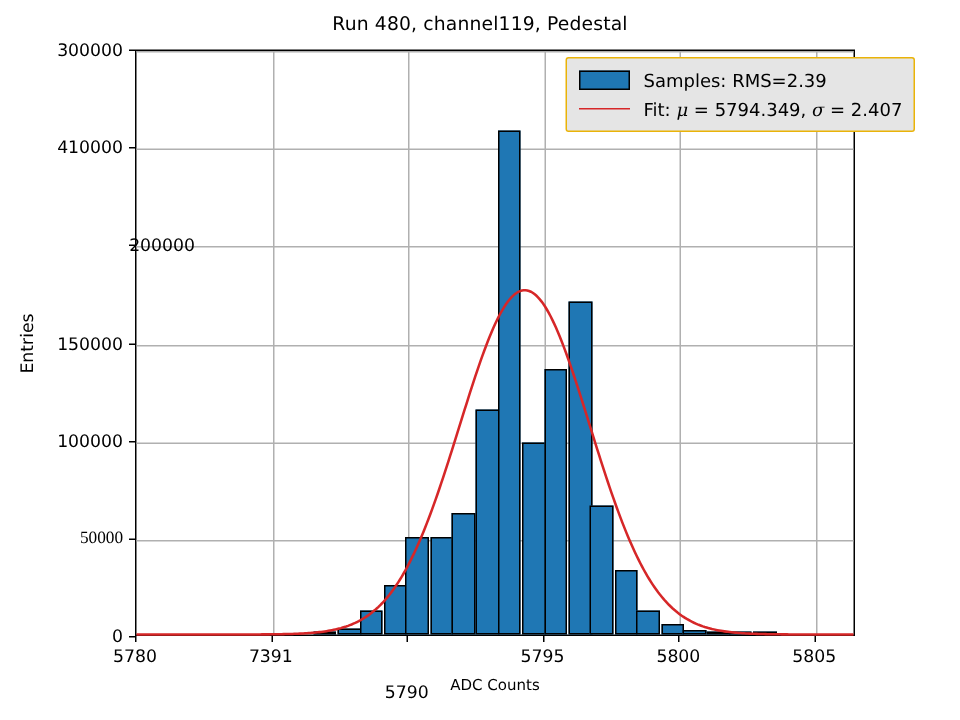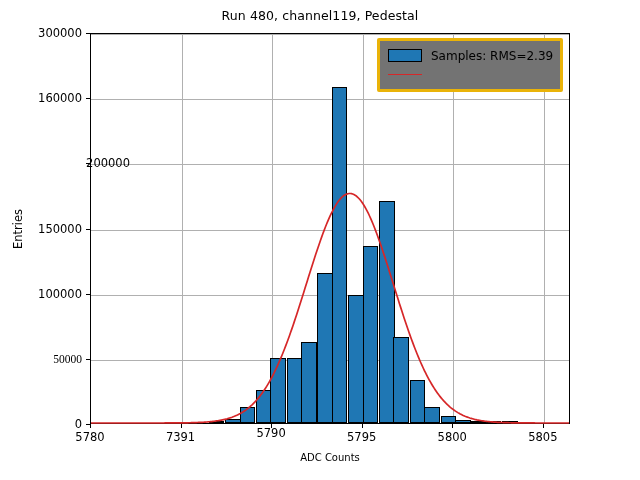--- a/index.html
+++ b/index.html
@@ -48,21 +48,21 @@
   #xlabel{position:absolute;left:90px;top:452px;width:480px;text-align:center;
           font-size:10px;color:#000;}
   #ylabel{position:absolute;left:-4px;top:229px;font-size:11.5px;color:#000;
           transform:translate(-50%,-50%) rotate(-90deg);transform-origin:center center;
           white-space:nowrap;}
   #ylabel-wrap{position:absolute;left:22px;top:0;width:1px;height:480px;}
 
   
   #legend{
     position:absolute;left:377px;top:38px;
-    background:#737373;border:3px solid #eab308;border-radius:2px;
+    background:#e5e5e5;border:1px solid #eab308;border-radius:2px;
     padding:5px 7px 5px 6px;box-sizing:border-box;
   }
   .legend-row{display:flex;align-items:center;height:19px;}
   .legend-key{width:38px;height:14px;margin-right:7px;flex:0 0 auto;
               display:flex;align-items:center;justify-content:center;}
   .swatch-patch{width:34px;height:13px;background:#1f77b4;border:1px solid #000;box-sizing:border-box;}
   .swatch-line{width:34px;height:0;border-top:1.6px solid #d62728;}
   .legend-text{font-size:12px;color:#000;white-space:nowrap;}
   .mi{font-style:italic;font-family:"DejaVu Serif","Liberation Serif",serif;}
 </style>
@@ -117,54 +117,55 @@
       <path id="fit-path" fill="none" stroke="#d62728" stroke-width="1.7" vector-effect="non-scaling-stroke" d="M0.00,391.00 L1.20,391.00 L2.40,391.00 L3.60,391.00 L4.80,391.00 L6.00,391.00 L7.20,391.00 L8.40,391.00 L9.60,391.00 L10.80,391.00 L12.00,391.00 L13.20,391.00 L14.40,391.00 L15.60,391.00 L16.80,391.00 L18.00,391.00 L19.20,391.00 L20.40,391.00 L21.60,391.00 L22.80,391.00 L24.00,391.00 L25.20,391.00 L26.40,391.00 L27.60,391.00 L28.80,391.00 L30.00,391.00 L31.20,391.00 L32.40,391.00 L33.60,391.00 L34.80,391.00 L36.00,391.00 L37.20,391.00 L38.40,391.00 L39.60,391.00 L40.80,391.00 L42.00,391.00 L43.20,391.00 L44.40,391.00 L45.60,391.00 L46.80,391.00 L48.00,391.00 L49.20,391.00 L50.40,391.00 L51.60,391.00 L52.80,391.00 L54.00,391.00 L55.20,391.00 L56.40,391.00 L57.60,391.00 L58.80,390.99 L60.00,390.99 L61.20,390.99 L62.40,390.99 L63.60,390.99 L64.80,390.99 L66.00,390.99 L67.20,390.99 L68.40,390.99 L69.60,390.98 L70.80,390.98 L72.00,390.98 L73.20,390.98 L74.40,390.97 L75.60,390.97 L76.80,390.97 L78.00,390.96 L79.20,390.96 L80.40,390.95 L81.60,390.95 L82.80,390.94 L84.00,390.93 L85.20,390.92 L86.40,390.92 L87.60,390.91 L88.80,390.90 L90.00,390.88 L91.20,390.87 L92.40,390.86 L93.60,390.84 L94.80,390.82 L96.00,390.80 L97.20,390.78 L98.40,390.76 L99.60,390.73 L100.80,390.70 L102.00,390.67 L103.20,390.64 L104.40,390.60 L105.60,390.56 L106.80,390.52 L108.00,390.47 L109.20,390.41 L110.40,390.36 L111.60,390.29 L112.80,390.22 L114.00,390.15 L115.20,390.06 L116.40,389.98 L117.60,389.88 L118.80,389.77 L120.00,389.66 L121.20,389.54 L122.40,389.40 L123.60,389.26 L124.80,389.10 L126.00,388.94 L127.20,388.76 L128.40,388.56 L129.60,388.35 L130.80,388.12 L132.00,387.88 L133.20,387.62 L134.40,387.34 L135.60,387.04 L136.80,386.72 L138.00,386.37 L139.20,386.00 L140.40,385.61 L141.60,385.19 L142.80,384.74 L144.00,384.27 L145.20,383.76 L146.40,383.22 L147.60,382.64 L148.80,382.03 L150.00,381.38 L151.20,380.69 L152.40,379.97 L153.60,379.20 L154.80,378.38 L156.00,377.52 L157.20,376.61 L158.40,375.65 L159.60,374.65 L160.80,373.58 L162.00,372.47 L163.20,371.29 L164.40,370.06 L165.60,368.77 L166.80,367.41 L168.00,365.99 L169.20,364.51 L170.40,362.96 L171.60,361.34 L172.80,359.65 L174.00,357.89 L175.20,356.06 L176.40,354.15 L177.60,352.17 L178.80,350.12 L180.00,347.99 L181.20,345.78 L182.40,343.49 L183.60,341.13 L184.80,338.69 L186.00,336.17 L187.20,333.57 L188.40,330.90 L189.60,328.14 L190.80,325.32 L192.00,322.41 L193.20,319.44 L194.40,316.39 L195.60,313.26 L196.80,310.07 L198.00,306.82 L199.20,303.50 L200.40,300.11 L201.60,296.67 L202.80,293.17 L204.00,289.61 L205.20,286.01 L206.40,282.36 L207.60,278.67 L208.80,274.95 L210.00,271.19 L211.20,267.40 L212.40,263.59 L213.60,259.76 L214.80,255.92 L216.00,252.07 L217.20,248.22 L218.40,244.37 L219.60,240.53 L220.80,236.72 L222.00,232.92 L223.20,229.15 L224.40,225.42 L225.60,221.73 L226.80,218.09 L228.00,214.51 L229.20,210.98 L230.40,207.53 L231.60,204.15 L232.80,200.85 L234.00,197.64 L235.20,194.53 L236.40,191.52 L237.60,188.61 L238.80,185.82 L240.00,183.15 L241.20,180.60 L242.40,178.18 L243.60,175.89 L244.80,173.75 L246.00,171.75 L247.20,169.90 L248.40,168.21 L249.60,166.67 L250.80,165.29 L252.00,164.07 L253.20,163.02 L254.40,162.14 L255.60,161.43 L256.80,160.89 L258.00,160.53 L259.20,160.34 L260.40,160.32 L261.60,160.48 L262.80,160.82 L264.00,161.32 L265.20,162.00 L266.40,162.85 L267.60,163.87 L268.80,165.06 L270.00,166.41 L271.20,167.92 L272.40,169.59 L273.60,171.41 L274.80,173.39 L276.00,175.50 L277.20,177.76 L278.40,180.16 L279.60,182.68 L280.80,185.34 L282.00,188.11 L283.20,190.99 L284.40,193.99 L285.60,197.08 L286.80,200.28 L288.00,203.56 L289.20,206.92 L290.40,210.36 L291.60,213.88 L292.80,217.45 L294.00,221.08 L295.20,224.76 L296.40,228.49 L297.60,232.25 L298.80,236.04 L300.00,239.86 L301.20,243.69 L302.40,247.53 L303.60,251.38 L304.80,255.23 L306.00,259.08 L307.20,262.91 L308.40,266.73 L309.60,270.52 L310.80,274.28 L312.00,278.02 L313.20,281.71 L314.40,285.37 L315.60,288.98 L316.80,292.54 L318.00,296.05 L319.20,299.50 L320.40,302.90 L321.60,306.23 L322.80,309.50 L324.00,312.70 L325.20,315.84 L326.40,318.90 L327.60,321.89 L328.80,324.81 L330.00,327.65 L331.20,330.41 L332.40,333.10 L333.60,335.71 L334.80,338.25 L336.00,340.70 L337.20,343.08 L338.40,345.38 L339.60,347.60 L340.80,349.74 L342.00,351.81 L343.20,353.81 L344.40,355.73 L345.60,357.57 L346.80,359.34 L348.00,361.04 L349.20,362.68 L350.40,364.24 L351.60,365.73 L352.80,367.16 L354.00,368.53 L355.20,369.83 L356.40,371.08 L357.60,372.26 L358.80,373.39 L360.00,374.46 L361.20,375.48 L362.40,376.45 L363.60,377.36 L364.80,378.23 L366.00,379.06 L367.20,379.83 L368.40,380.57 L369.60,381.26 L370.80,381.92 L372.00,382.53 L373.20,383.12 L374.40,383.66 L375.60,384.18 L376.80,384.66 L378.00,385.11 L379.20,385.54 L380.40,385.94 L381.60,386.31 L382.80,386.66 L384.00,386.98 L385.20,387.29 L386.40,387.57 L387.60,387.84 L388.80,388.08 L390.00,388.31 L391.20,388.52 L392.40,388.72 L393.60,388.91 L394.80,389.08 L396.00,389.23 L397.20,389.38 L398.40,389.51 L399.60,389.64 L400.80,389.75 L402.00,389.86 L403.20,389.96 L404.40,390.05 L405.60,390.13 L406.80,390.21 L408.00,390.28 L409.20,390.34 L410.40,390.40 L411.60,390.46 L412.80,390.51 L414.00,390.55 L415.20,390.59 L416.40,390.63 L417.60,390.67 L418.80,390.70 L420.00,390.73 L421.20,390.75 L422.40,390.78 L423.60,390.80 L424.80,390.82 L426.00,390.84 L427.20,390.85 L428.40,390.87 L429.60,390.88 L430.80,390.89 L432.00,390.90 L433.20,390.91 L434.40,390.92 L435.60,390.93 L436.80,390.94 L438.00,390.95 L439.20,390.95 L440.40,390.96 L441.60,390.96 L442.80,390.97 L444.00,390.97 L445.20,390.97 L446.40,390.98 L447.60,390.98 L448.80,390.98 L450.00,390.98 L451.20,390.98 L452.40,390.99 L453.60,390.99 L454.80,390.99 L456.00,390.99 L457.20,390.99 L458.40,390.99 L459.60,390.99 L460.80,390.99 L462.00,391.00 L463.20,391.00 L464.40,391.00 L465.60,391.00 L466.80,391.00 L468.00,391.00 L469.20,391.00 L470.40,391.00 L471.60,391.00 L472.80,391.00 L474.00,391.00 L475.20,391.00 L476.40,391.00 L477.60,391.00 L478.80,391.00 L480.00,391.00"></path>
     </svg>
   </div>
 
   <div id="ticks-x">
       <div class="tick-x" style="left: 90px; top: 424px;"></div>
       <div class="xtl" style="left: 90px; top: 430px;">5780</div>
       <div class="tick-x" style="left: 180.566px; top: 424px;"></div>
       <div class="xtl" style="left: 180.566px; top: 430px;">7391</div>
       <div class="tick-x" style="left: 271.132px; top: 424px;"></div>
-      <div class="xtl" style="left: 271.132px; top: 426px;">5790</div>
+      <div class="xtl" style="left: 271.132px; top: 454px;">5790</div>
       <div class="tick-x" style="left: 361.698px; top: 424px;"></div>
       <div class="xtl" style="left: 361.698px; top: 430px;">5795</div>
       <div class="tick-x" style="left: 452.264px; top: 424px;"></div>
       <div class="xtl" style="left: 452.264px; top: 430px; text-align: center;">5800</div>
       <div class="tick-x" style="left: 542.83px; top: 424px;"></div>
       <div class="xtl" style="left: 542.83px; top: 430px;">5805</div>
     </div>
   <div id="ticks-y">
       <div class="tick-y" style="top: 424px; left: 86px;"></div>
       <div class="ytl" style="top: 424px; left: 0px; width: 82px;">0</div>
       <div class="tick-y" style="top: 358.833px; left: 86px;"></div>
       <div class="ytl" style="top: 358.833px; left: 0px; width: 82px; font-family: Liberation Serif, serif;">50000</div>
       <div class="tick-y" style="top: 293.667px; left: 86px;"></div>
       <div class="ytl" style="top: 293.667px; left: 0px; width: 82px;">100000</div>
       <div class="tick-y" style="top: 228.5px; left: 86px;"></div>
       <div class="ytl" style="top: 228.5px; left: 0px; width: 82px;">150000</div>
       <div class="tick-y" style="top: 163.333px; left: 86px;"></div>
       <div class="ytl" style="top: 163.333px; left: 0px; width: 82px; padding-left: 48px;">200000</div>
       <div class="tick-y" style="top: 98.1667px; left: 86px;"></div>
-      <div class="ytl" style="top: 98.1667px; left: 0px; width: 82px;">160000</div>
+      <div class="ytl" style="top: 98.1667px; left: 0px; width: 82px;">410000</div>
       <div class="tick-y" style="top: 33px; left: 86px;"></div>
       <div class="ytl" style="top: 33px; left: 0px; width: 82px;">300000</div>
     </div>
 
   <div id="xlabel">ADC Counts</div>
 
   <div id="legend">
     <div class="legend-row">
       <span class="legend-key">
           <span class="swatch-patch"></span>
         </span>
       <span class="legend-text">Samples: RMS=2.39</span>
     </div>
     <div class="legend-row">
       <span class="legend-key">
           <span class="swatch-line"></span>
         </span>
+      <span class="legend-text"><span>Fit: </span><span class="mi">μ</span><span> = </span><span>5794.349</span><span>, </span><span class="mi">σ</span><span> = </span><span>2.407</span></span>
     </div>
   </div>
 
 </div>
 
 </body></html>

